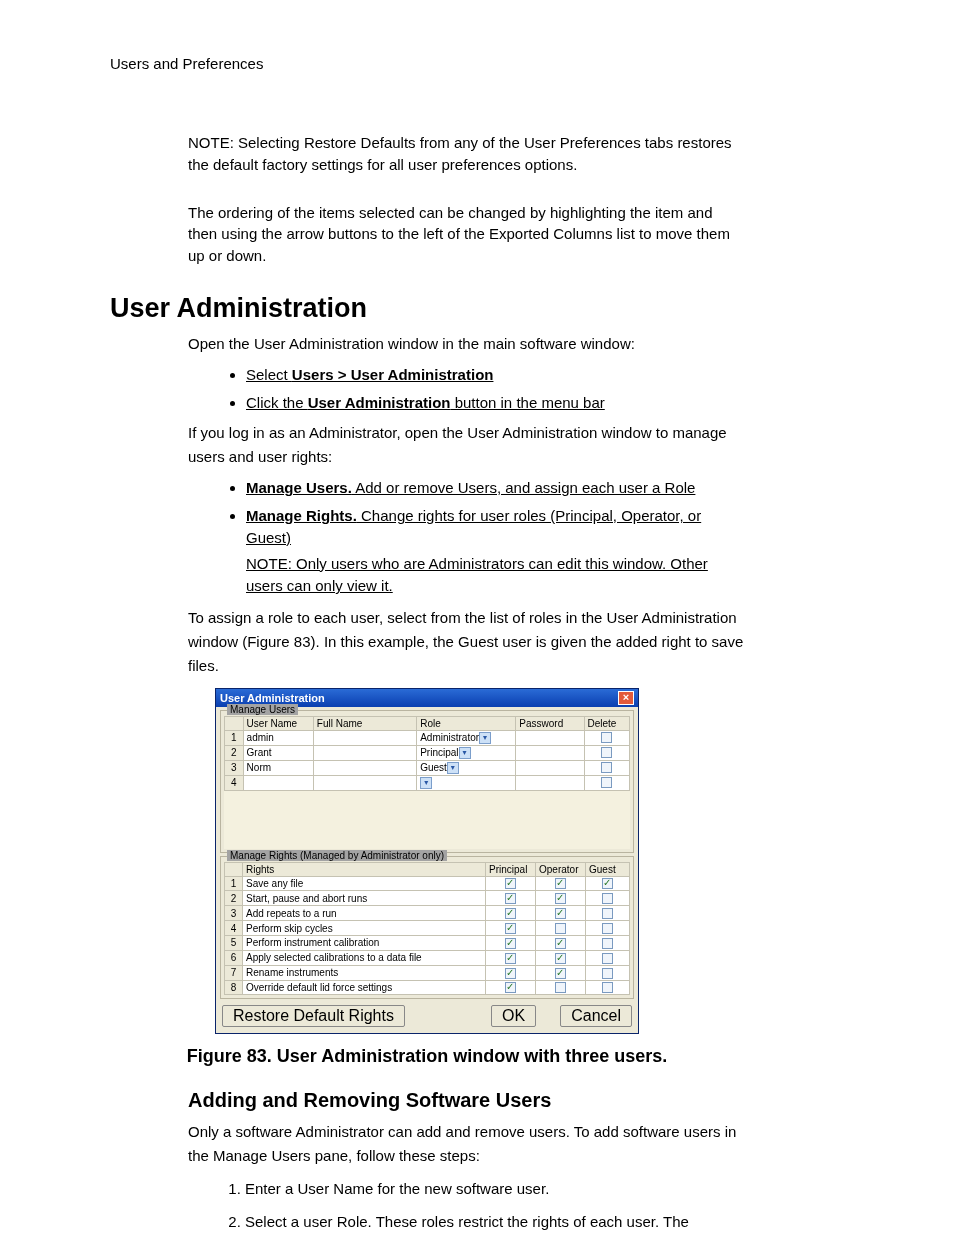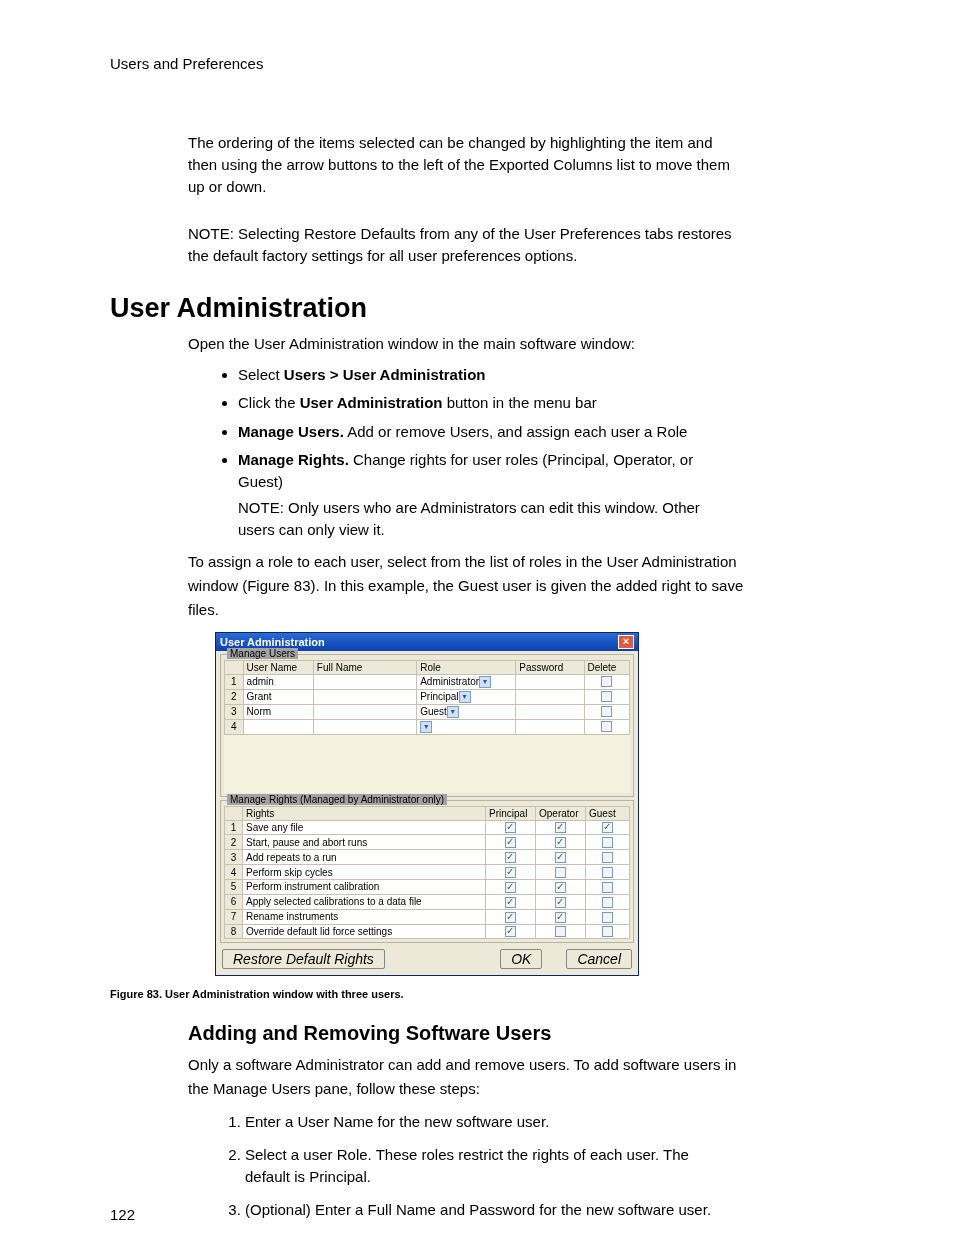--- a/index.html
+++ b/index.html
@@ -37,40 +37,41 @@
   .h2 {
     font-size: 20px;
     font-weight: bold;
     margin: 22px 0 8px 78px;
   }
   ul.bullets {
     margin: 4px 0 8px 100px;
     padding-left: 20px;
   }
   ul.bullets li {
-    margin: 6px 8px;
+    margin: 6px 16px;
     line-height: 1.45;
+    text-decoration: underline;
   }
   ol.steps {
     margin: 4px 0 8px 100px;
     padding-left: 22px;
   }
   ol.steps li {
     margin: 10px 13px;
     line-height: 1.5;
   }
   .note-inner {
     margin-left: 0;
     margin-top: 4px;
     line-height: 1.5;
   }
   .figure-caption {
-    text-align: left;
+    text-align: center;
     font-weight: bold;
-    font-size: 11px;
+    font-size: 18px;
     margin: 12px 0 10px 0;
   }
   .page-number {
     position: absolute;
     left: 110px;
     bottom: 38px;
     font-size: 15px;
   }
 
   
@@ -174,49 +175,49 @@
   }
   .btnrow {
     display: flex;
     justify-content: space-between;
     padding: 4px 6px 6px 6px;
   }
   .btn {
     border: 1px solid #888;
     background: #ece9d8;
     padding: 1px 10px;
-    font-size: 14px;
+    font-size: 16px;
     border-radius: 2px;
-    font-style: italic;
   }
   .btn-right { display: flex; gap: 24px; }
 
   .center-chk { text-align: center !important; }
 </style>
 </head>
 <body>
 
 <div class="page">
   <div class="running-header">Users and Preferences</div>
 
+  <p class="para">NOTE: Selecting Restore Defaults from any of the User Preferences tabs restores the default factory settings for all user preferences options.</p>
   <p class="para">The ordering of the items selected can be changed by highlighting the item and then using the arrow buttons to the left of the Exported Columns list to move them up or down.</p>
-  <p class="para">NOTE: Selecting Restore Defaults from any of the User Preferences tabs restores the default factory settings for all user preferences options.</p>
 
   <div class="h1">User Administration</div>
   <div class="sub">Open the User Administration window in the main software window:</div>
 
   <ul class="bullets">
     <li>
       <span>Select </span><b>Users &gt; User Administration</b><span></span>
     </li>
     <li>
       <span>Click the </span><b>User Administration</b><span> button in the menu bar</span>
     </li>
   </ul>
 
+  <div class="sub">If you log in as an Administrator, open the User Administration window to manage users and user rights:</div>
 
   <ul class="bullets">
     <li>
       <b>Manage Users.</b><span> Add or remove Users, and assign each user a Role</span>
     </li>
     <li>
       <b>Manage Rights.</b><span> Change rights for user roles (Principal, Operator, or Guest)</span>
       <div class="note-inner">NOTE: Only users who are Administrators can edit this window. Other users can only view it.</div>
     </li>
   </ul>

